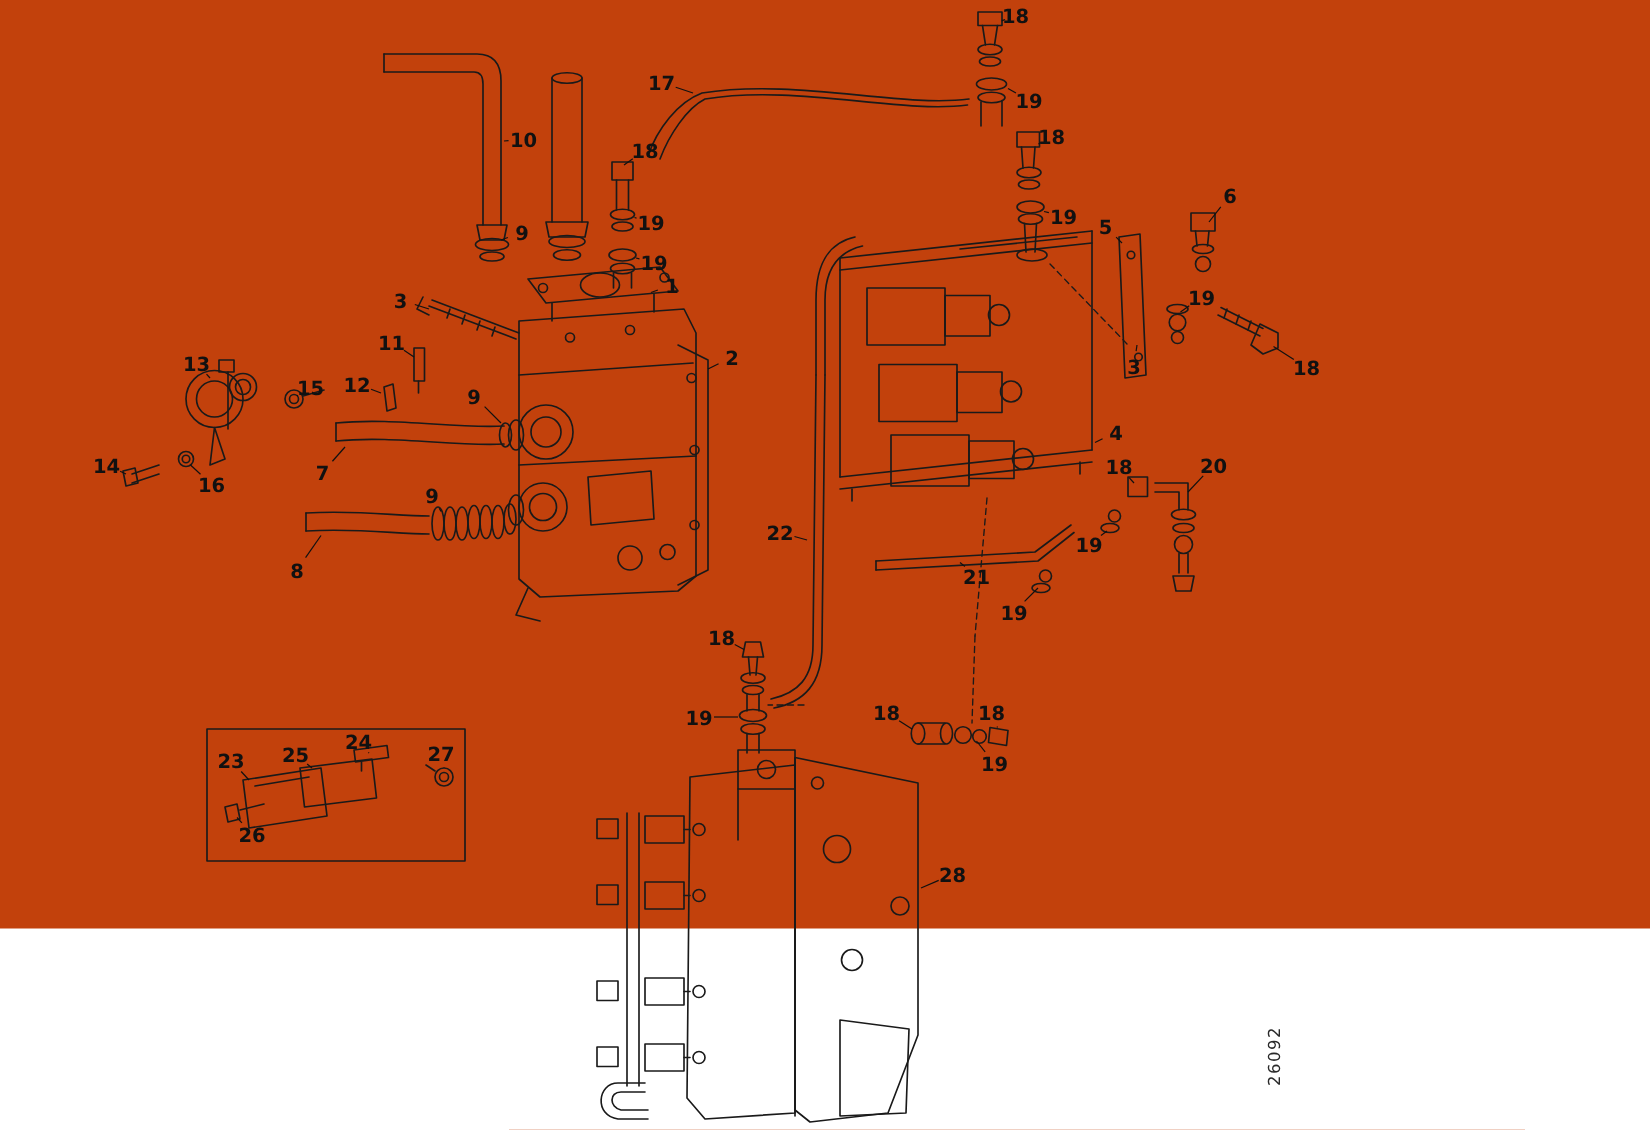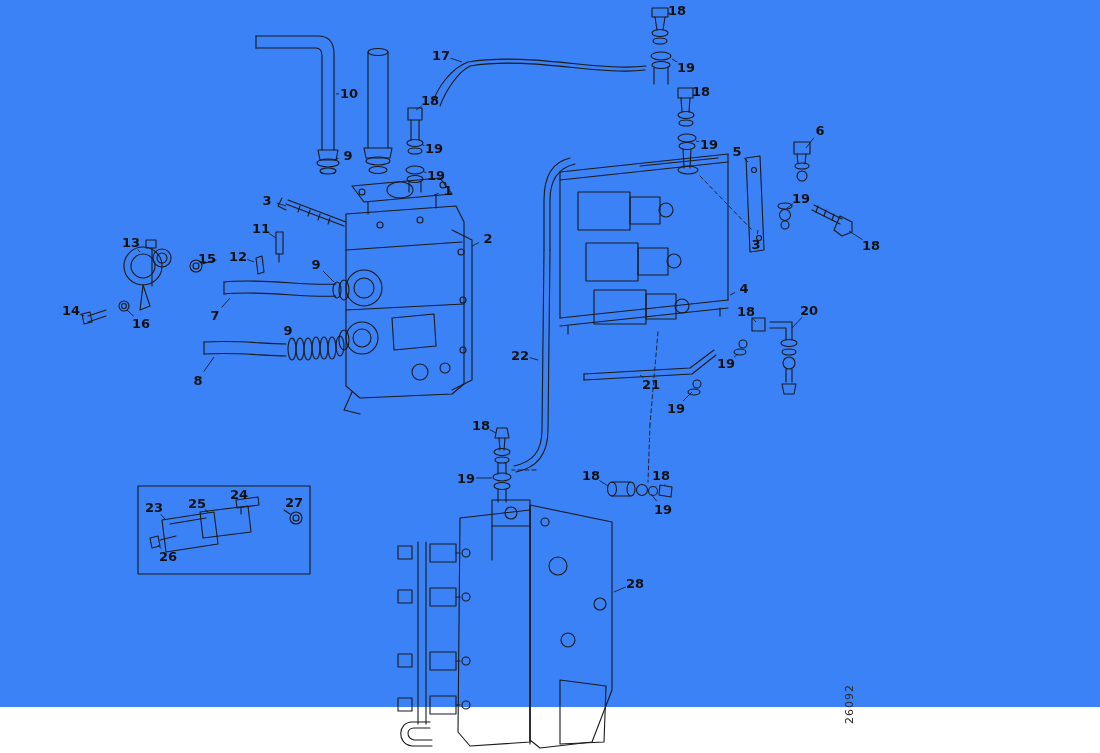--- a/index.html
+++ b/index.html
@@ -1,17 +1,17 @@
 <!DOCTYPE html>
 <html><head>
 <meta charset="utf-8">
 <style>
   html,body{margin:0;padding:0;background:#ffffff;}
   body{width:1100px;height:753px;overflow:hidden;font-family:"DejaVu Sans",sans-serif;}
-  #stage{position:relative;width:1100px;height:707px;background:#3b82f6;}
+  #stage{position:relative;width:1100px;height:619px;background:#c2410c;}
   svg{display:block;}
   .art{stroke:#1a1a1a;fill:none;stroke-width:1.1;stroke-linecap:round;stroke-linejoin:round;}
   .dash{stroke-dasharray:4 3;stroke-width:0.9;}
   .callout{font:bold 13px "DejaVu Sans",sans-serif;fill:#111;text-anchor:middle;}
   .leader{stroke:#111;stroke-width:0.8;}
   .drawing-number{font:11px "DejaVu Sans",sans-serif;fill:#2a2a2a;letter-spacing:1px;text-anchor:middle;}
 </style>
 </head>
 <body>
 

